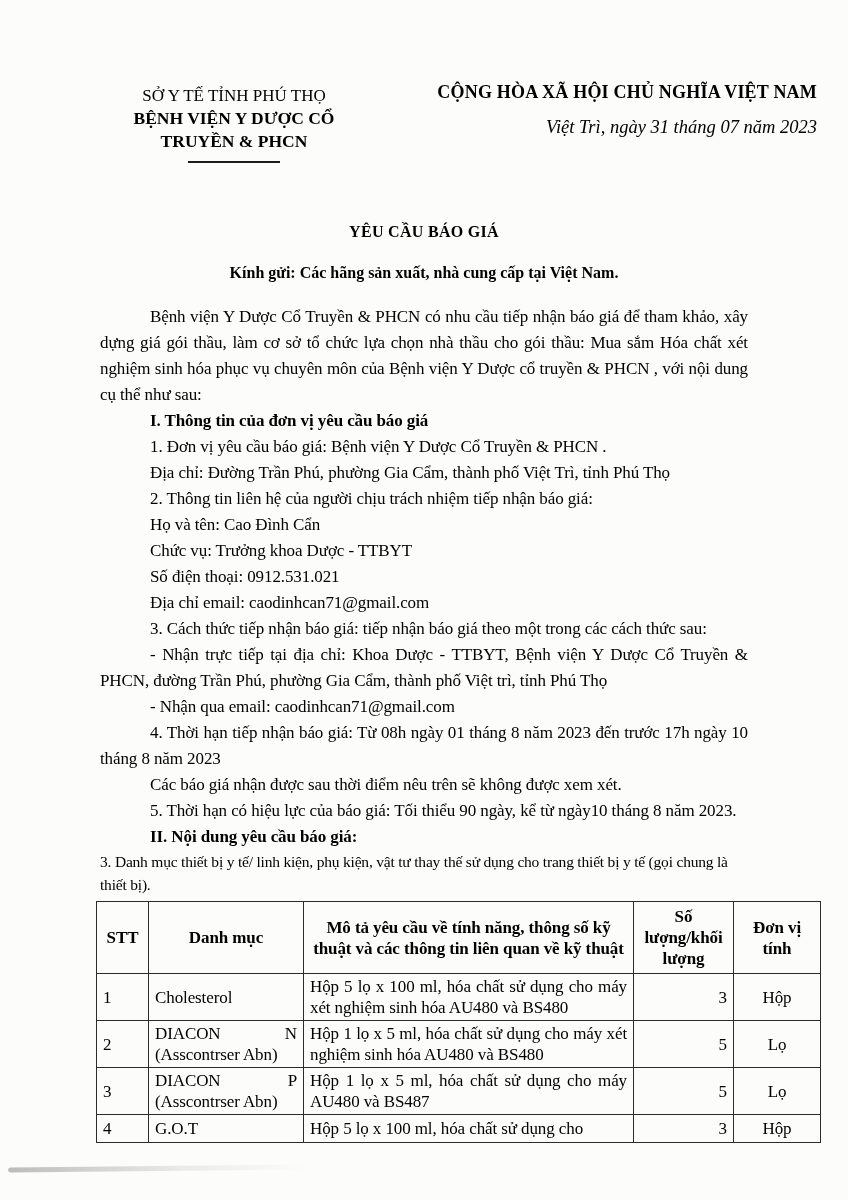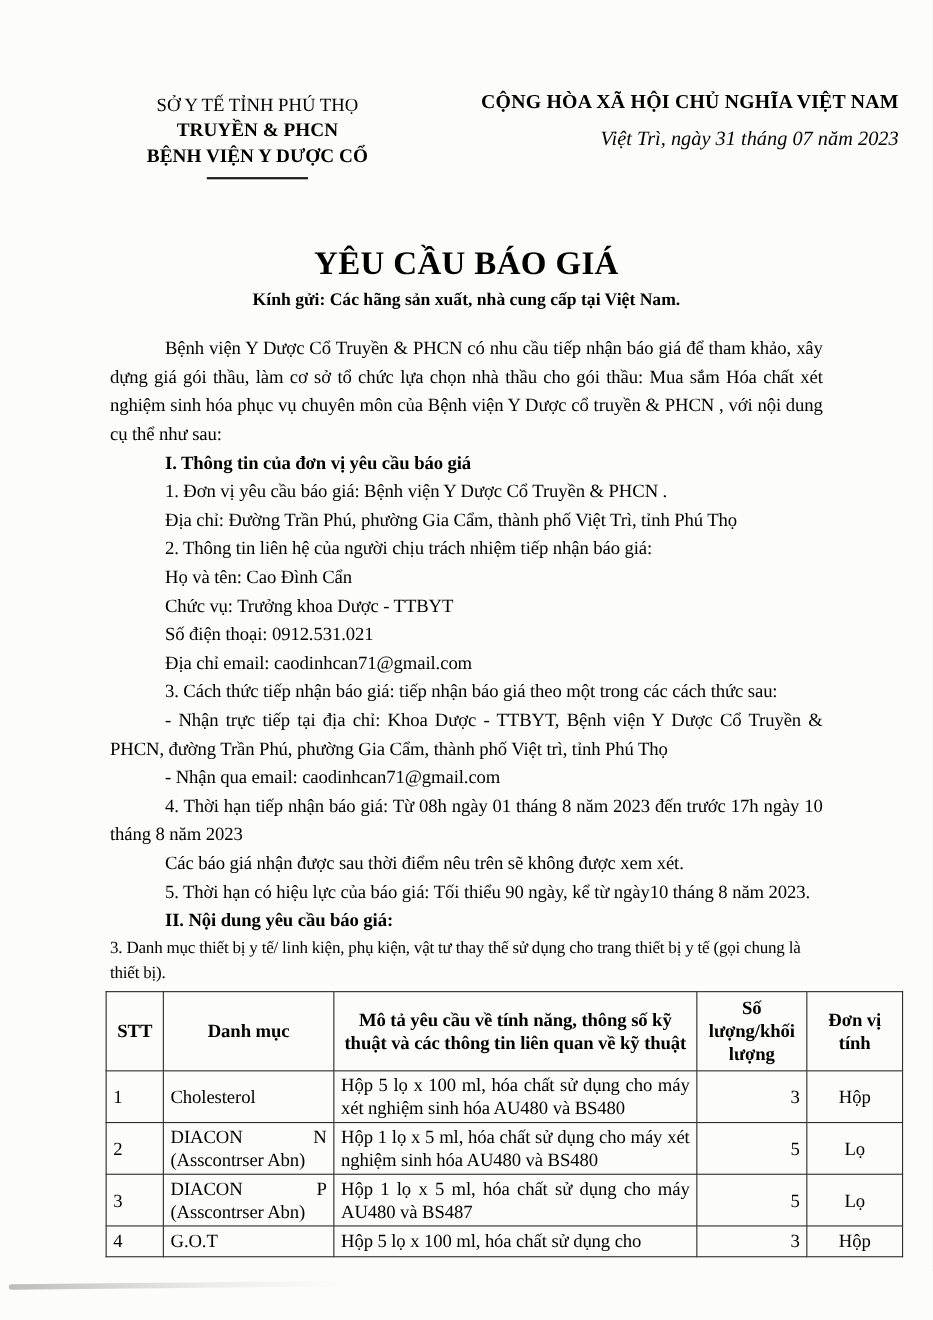--- a/index.html
+++ b/index.html
@@ -18,21 +18,21 @@
   .hdr-right { position:absolute; left:385px; top:80px; width:432px; text-align:right; }
   .country { font-weight:bold; font-size:18px; line-height:24px; letter-spacing:.2px; }
   .motto {
     display:inline-block; font-weight:bold; font-size:18.5px; line-height:27px;
     border-bottom:2px solid #1c1c1c; padding:0 10px 1px;
   }
   .dateline { font-style:italic; font-size:18.5px; margin-top:13px; padding-left:48px; }
   
   .doc-title {
     position:absolute; top:223px; left:0; width:100%;
-    text-align:center; font-weight:bold; font-size:30px; letter-spacing:.3px;
+    text-align:center; font-weight:bold; font-size:16px; letter-spacing:.3px;
   }
   .salutation {
     position:absolute; top:264px; left:0; width:100%;
     text-align:center; font-weight:bold; font-size:16px;
   }
   
   .body {
     position:absolute; top:304px; left:100px; width:648px;
     font-size:17px; line-height:26px; letter-spacing:-0.1px; text-align:justify;
   }
@@ -65,22 +65,22 @@
     transform:rotate(-0.6deg); border-radius:3px;
   }
 </style>
 </head>
 <body>
 
 <div class="page">
 
   <div class="hdr-left">
     <div>SỞ Y TẾ TỈNH PHÚ THỌ</div>
+    <div class="org">BỆNH VIỆN Y DƯỢC CỔ</div>
     <div class="org">TRUYỀN  &amp; PHCN</div>
-    <div class="org">BỆNH VIỆN Y DƯỢC CỔ</div>
     <div class="issuer-rule"></div>
   </div>
 
   <div class="hdr-right">
     <div class="country">CỘNG HÒA XÃ HỘI CHỦ NGHĨA VIỆT NAM</div>
     <div class="dateline">Việt Trì, ngày 31 tháng 07 năm 2023</div>
   </div>
 
   <div class="doc-title">YÊU CẦU BÁO GIÁ</div>
   <div class="salutation">Kính gửi: Các hãng sản xuất, nhà cung cấp tại Việt Nam.</div>

